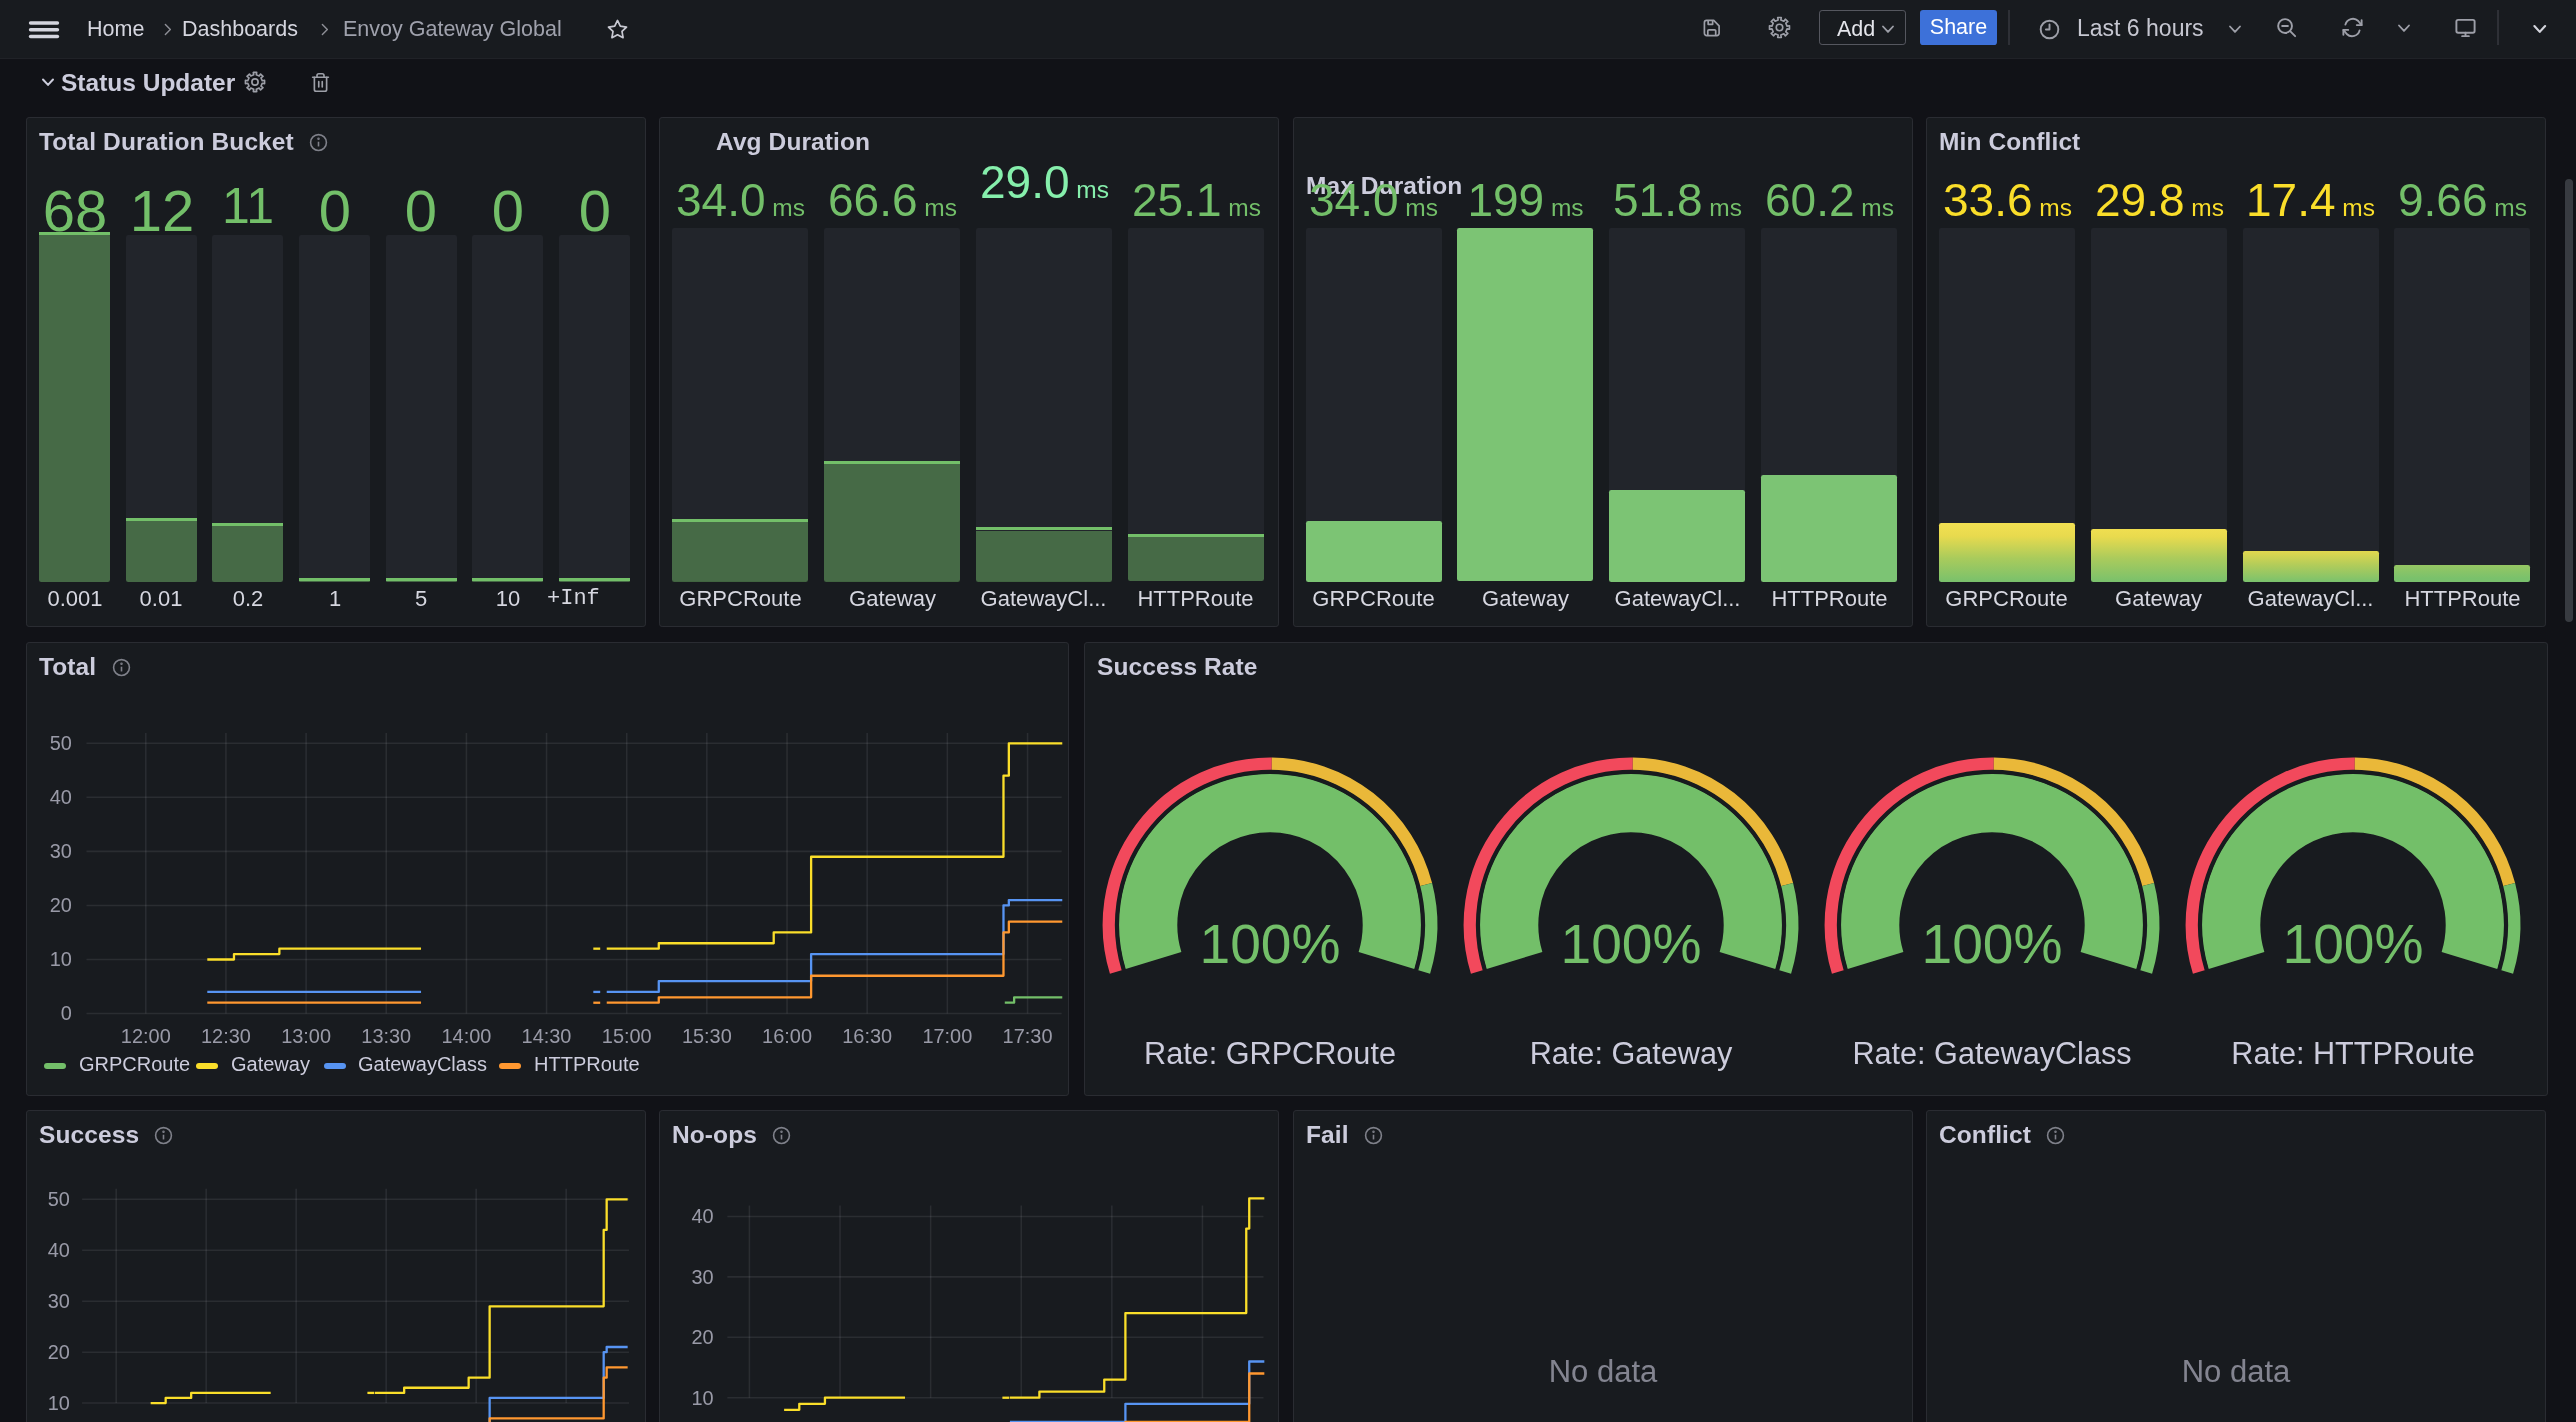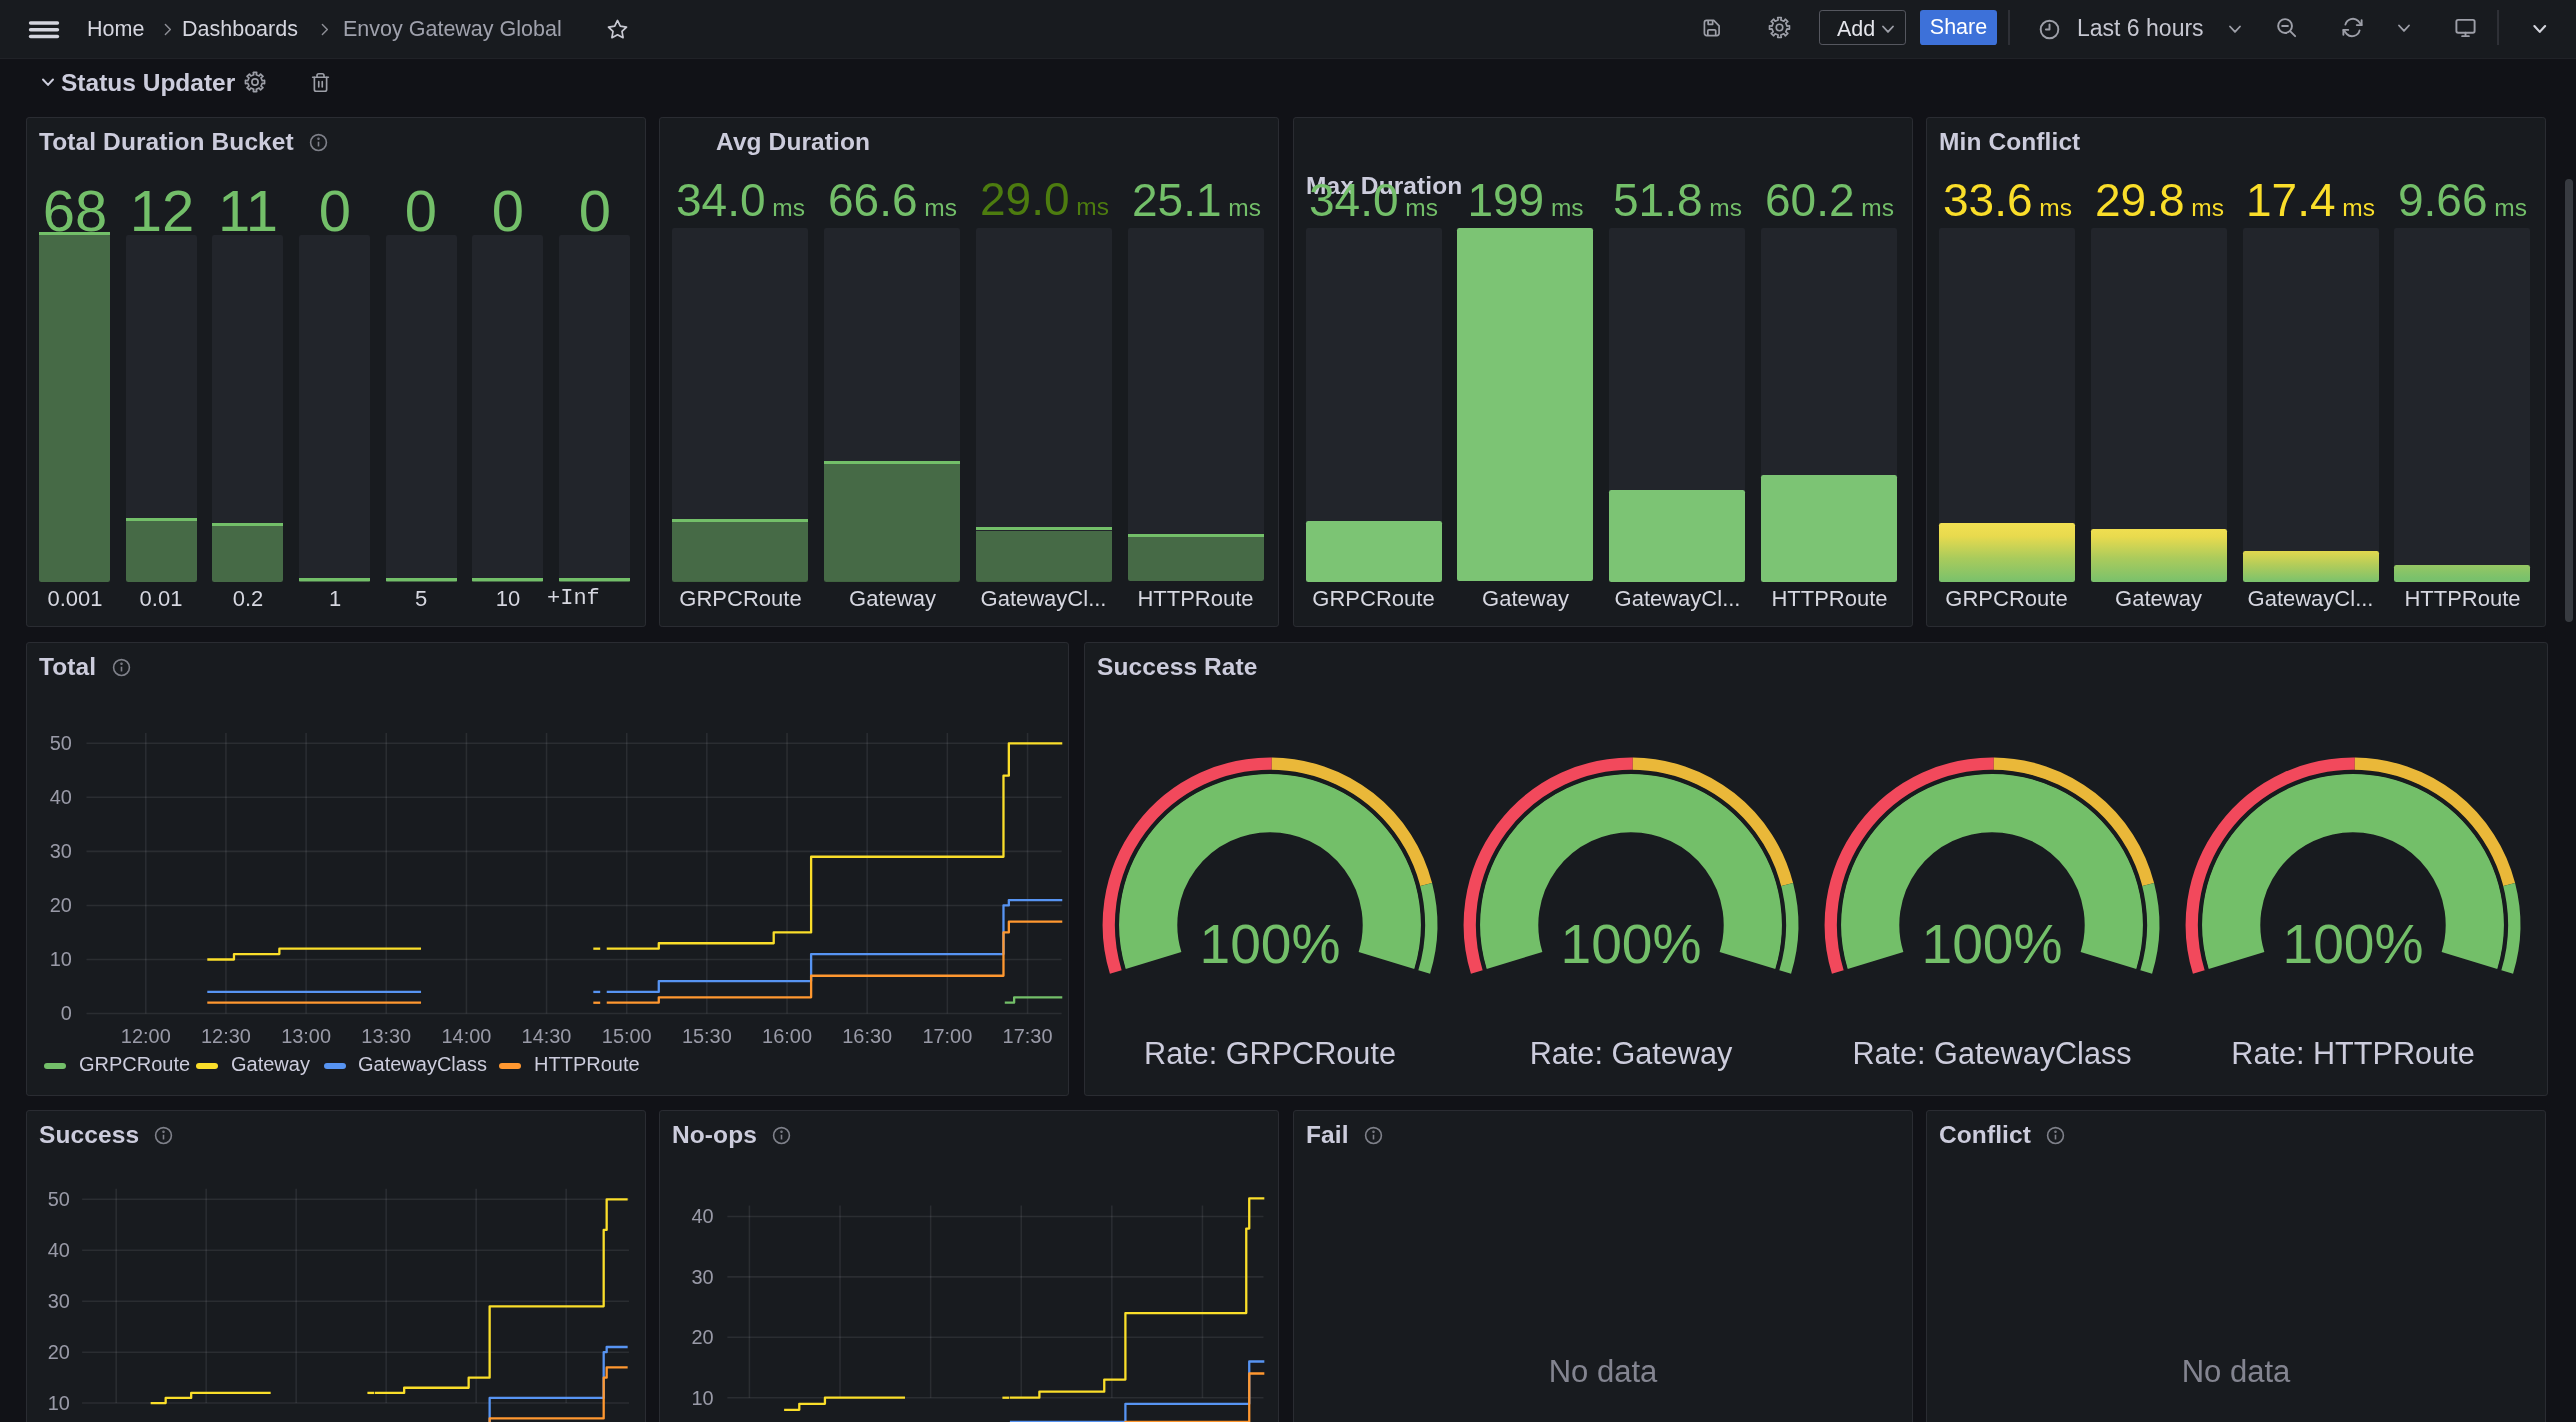--- a/index.html
+++ b/index.html
@@ -131,21 +131,21 @@
     <div class="abs" style="left:30px;top:177px;width:90px;text-align:center;font-size:58px;color:#73bf69;white-space:nowrap;">68</div>
     <div class="abs" style="left:39px;top:235px;width:71px;height:347px;background:#22252b;border-radius:2.3px;"></div>
     <div class="abs" style="left:39px;top:235px;width:71px;height:347px;background:rgba(115,191,105,0.45);border-radius:0 0 2.3px 2.3px;"></div>
     <div class="abs" style="left:39px;top:232px;width:71px;height:3.1px;background:#73bf69;"></div>
     <div class="abs" style="left:28px;top:586px;width:94px;text-align:center;font-size:22px;color:#d6d7e0;white-space:nowrap;overflow:hidden;">0.001</div>
     <div class="abs" style="left:117px;top:177px;width:90px;text-align:center;font-size:58px;color:#73bf69;white-space:nowrap;">12</div>
     <div class="abs" style="left:126px;top:235px;width:71px;height:347px;background:#22252b;border-radius:2.3px;"></div>
     <div class="abs" style="left:126px;top:521px;width:71px;height:61px;background:rgba(115,191,105,0.45);border-radius:0 0 2.3px 2.3px;"></div>
     <div class="abs" style="left:126px;top:518px;width:71px;height:3.1px;background:#73bf69;"></div>
     <div class="abs" style="left:114px;top:586px;width:94px;text-align:center;font-size:22px;color:#d6d7e0;white-space:nowrap;overflow:hidden;">0.01</div>
-    <div class="abs" style="left:203px;top:177px;width:90px;text-align:center;font-size:58px;color:#73bf69;white-space:nowrap;">11</div>
+    <div class="abs" style="left:203px;top:177px;width:90px;text-align:center;font-size:50px;color:#73bf69;white-space:nowrap;">11</div>
     <div class="abs" style="left:212px;top:235px;width:71px;height:347px;background:#22252b;border-radius:2.3px;"></div>
     <div class="abs" style="left:212px;top:526px;width:71px;height:56px;background:rgba(115,191,105,0.45);border-radius:0 0 2.3px 2.3px;"></div>
     <div class="abs" style="left:212px;top:523px;width:71px;height:3.1px;background:#73bf69;"></div>
     <div class="abs" style="left:201px;top:586px;width:94px;text-align:center;font-size:22px;color:#d6d7e0;white-space:nowrap;overflow:hidden;">0.2</div>
     <div class="abs" style="left:290px;top:177px;width:90px;text-align:center;font-size:58px;color:#73bf69;white-space:nowrap;">0</div>
     <div class="abs" style="left:299px;top:235px;width:71px;height:347px;background:#22252b;border-radius:2.3px;"></div>
     <div class="abs" style="left:299px;top:581px;width:71px;height:0.8px;background:rgba(115,191,105,0.45);border-radius:0 0 2.3px 2.3px;"></div>
     <div class="abs" style="left:299px;top:578px;width:71px;height:3.1px;background:#73bf69;"></div>
     <div class="abs" style="left:288px;top:586px;width:94px;text-align:center;font-size:22px;color:#d6d7e0;white-space:nowrap;overflow:hidden;">1</div>
     <div class="abs" style="left:376px;top:177px;width:90px;text-align:center;font-size:58px;color:#73bf69;white-space:nowrap;">0</div>
@@ -168,21 +168,21 @@
     <div class="abs" style="left:663px;top:173px;width:155px;text-align:center;font-size:46px;color:#73bf69;white-space:nowrap;">34.0<span style="font-size:24.5px;letter-spacing:0;"> ms</span></div>
     <div class="abs" style="left:672px;top:228px;width:136px;height:353px;background:#22252b;border-radius:2.3px;"></div>
     <div class="abs" style="left:672px;top:522px;width:136px;height:60px;background:rgba(115,191,105,0.45);border-radius:0 0 2.3px 2.3px;"></div>
     <div class="abs" style="left:672px;top:519px;width:136px;height:3.1px;background:#73bf69;"></div>
     <div class="abs" style="left:661px;top:586px;width:159px;text-align:center;font-size:22px;color:#d6d7e0;white-space:nowrap;overflow:hidden;">GRPCRoute</div>
     <div class="abs" style="left:815px;top:173px;width:155px;text-align:center;font-size:46px;color:#73bf69;white-space:nowrap;">66.6<span style="font-size:24.5px;letter-spacing:0;"> ms</span></div>
     <div class="abs" style="left:824px;top:228px;width:136px;height:353px;background:#22252b;border-radius:2.3px;"></div>
     <div class="abs" style="left:824px;top:464px;width:136px;height:118px;background:rgba(115,191,105,0.45);border-radius:0 0 2.3px 2.3px;"></div>
     <div class="abs" style="left:824px;top:461px;width:136px;height:3.1px;background:#73bf69;"></div>
     <div class="abs" style="left:813px;top:586px;width:159px;text-align:center;font-size:22px;color:#d6d7e0;white-space:nowrap;overflow:hidden;">Gateway</div>
-    <div class="abs" style="left:967px;top:172px;width:155px;text-align:center;font-size:46px;color:#4d7c0f;white-space:nowrap;">29.0<span style="font-size:24.5px;letter-spacing:0;"> ms</span></div>
+    <div class="abs" style="left:967px;top:155px;width:155px;text-align:center;font-size:46px;color:#86efac;white-space:nowrap;">29.0<span style="font-size:24.5px;letter-spacing:0;"> ms</span></div>
     <div class="abs" style="left:976px;top:228px;width:136px;height:353px;background:#22252b;border-radius:2.3px;"></div>
     <div class="abs" style="left:976px;top:531px;width:136px;height:51px;background:rgba(115,191,105,0.45);border-radius:0 0 2.3px 2.3px;"></div>
     <div class="abs" style="left:976px;top:527px;width:136px;height:3.1px;background:#73bf69;"></div>
     <div class="abs" style="left:964px;top:586px;width:159px;text-align:center;font-size:22px;color:#d6d7e0;white-space:nowrap;overflow:hidden;">GatewayCl...</div>
     <div class="abs" style="left:1119px;top:173px;width:155px;text-align:center;font-size:46px;color:#73bf69;white-space:nowrap;">25.1<span style="font-size:24.5px;letter-spacing:0;"> ms</span></div>
     <div class="abs" style="left:1128px;top:228px;width:136px;height:353px;background:#22252b;border-radius:2.3px;"></div>
     <div class="abs" style="left:1128px;top:537px;width:136px;height:44px;background:rgba(115,191,105,0.45);border-radius:0 0 2.3px 2.3px;"></div>
     <div class="abs" style="left:1128px;top:534px;width:136px;height:3.1px;background:#73bf69;"></div>
     <div class="abs" style="left:1116px;top:586px;width:159px;text-align:center;font-size:22px;color:#d6d7e0;white-space:nowrap;overflow:hidden;">HTTPRoute</div>
     <div class="panel" style="left:1293px;top:117px;width:620px;height:510px;"></div>

